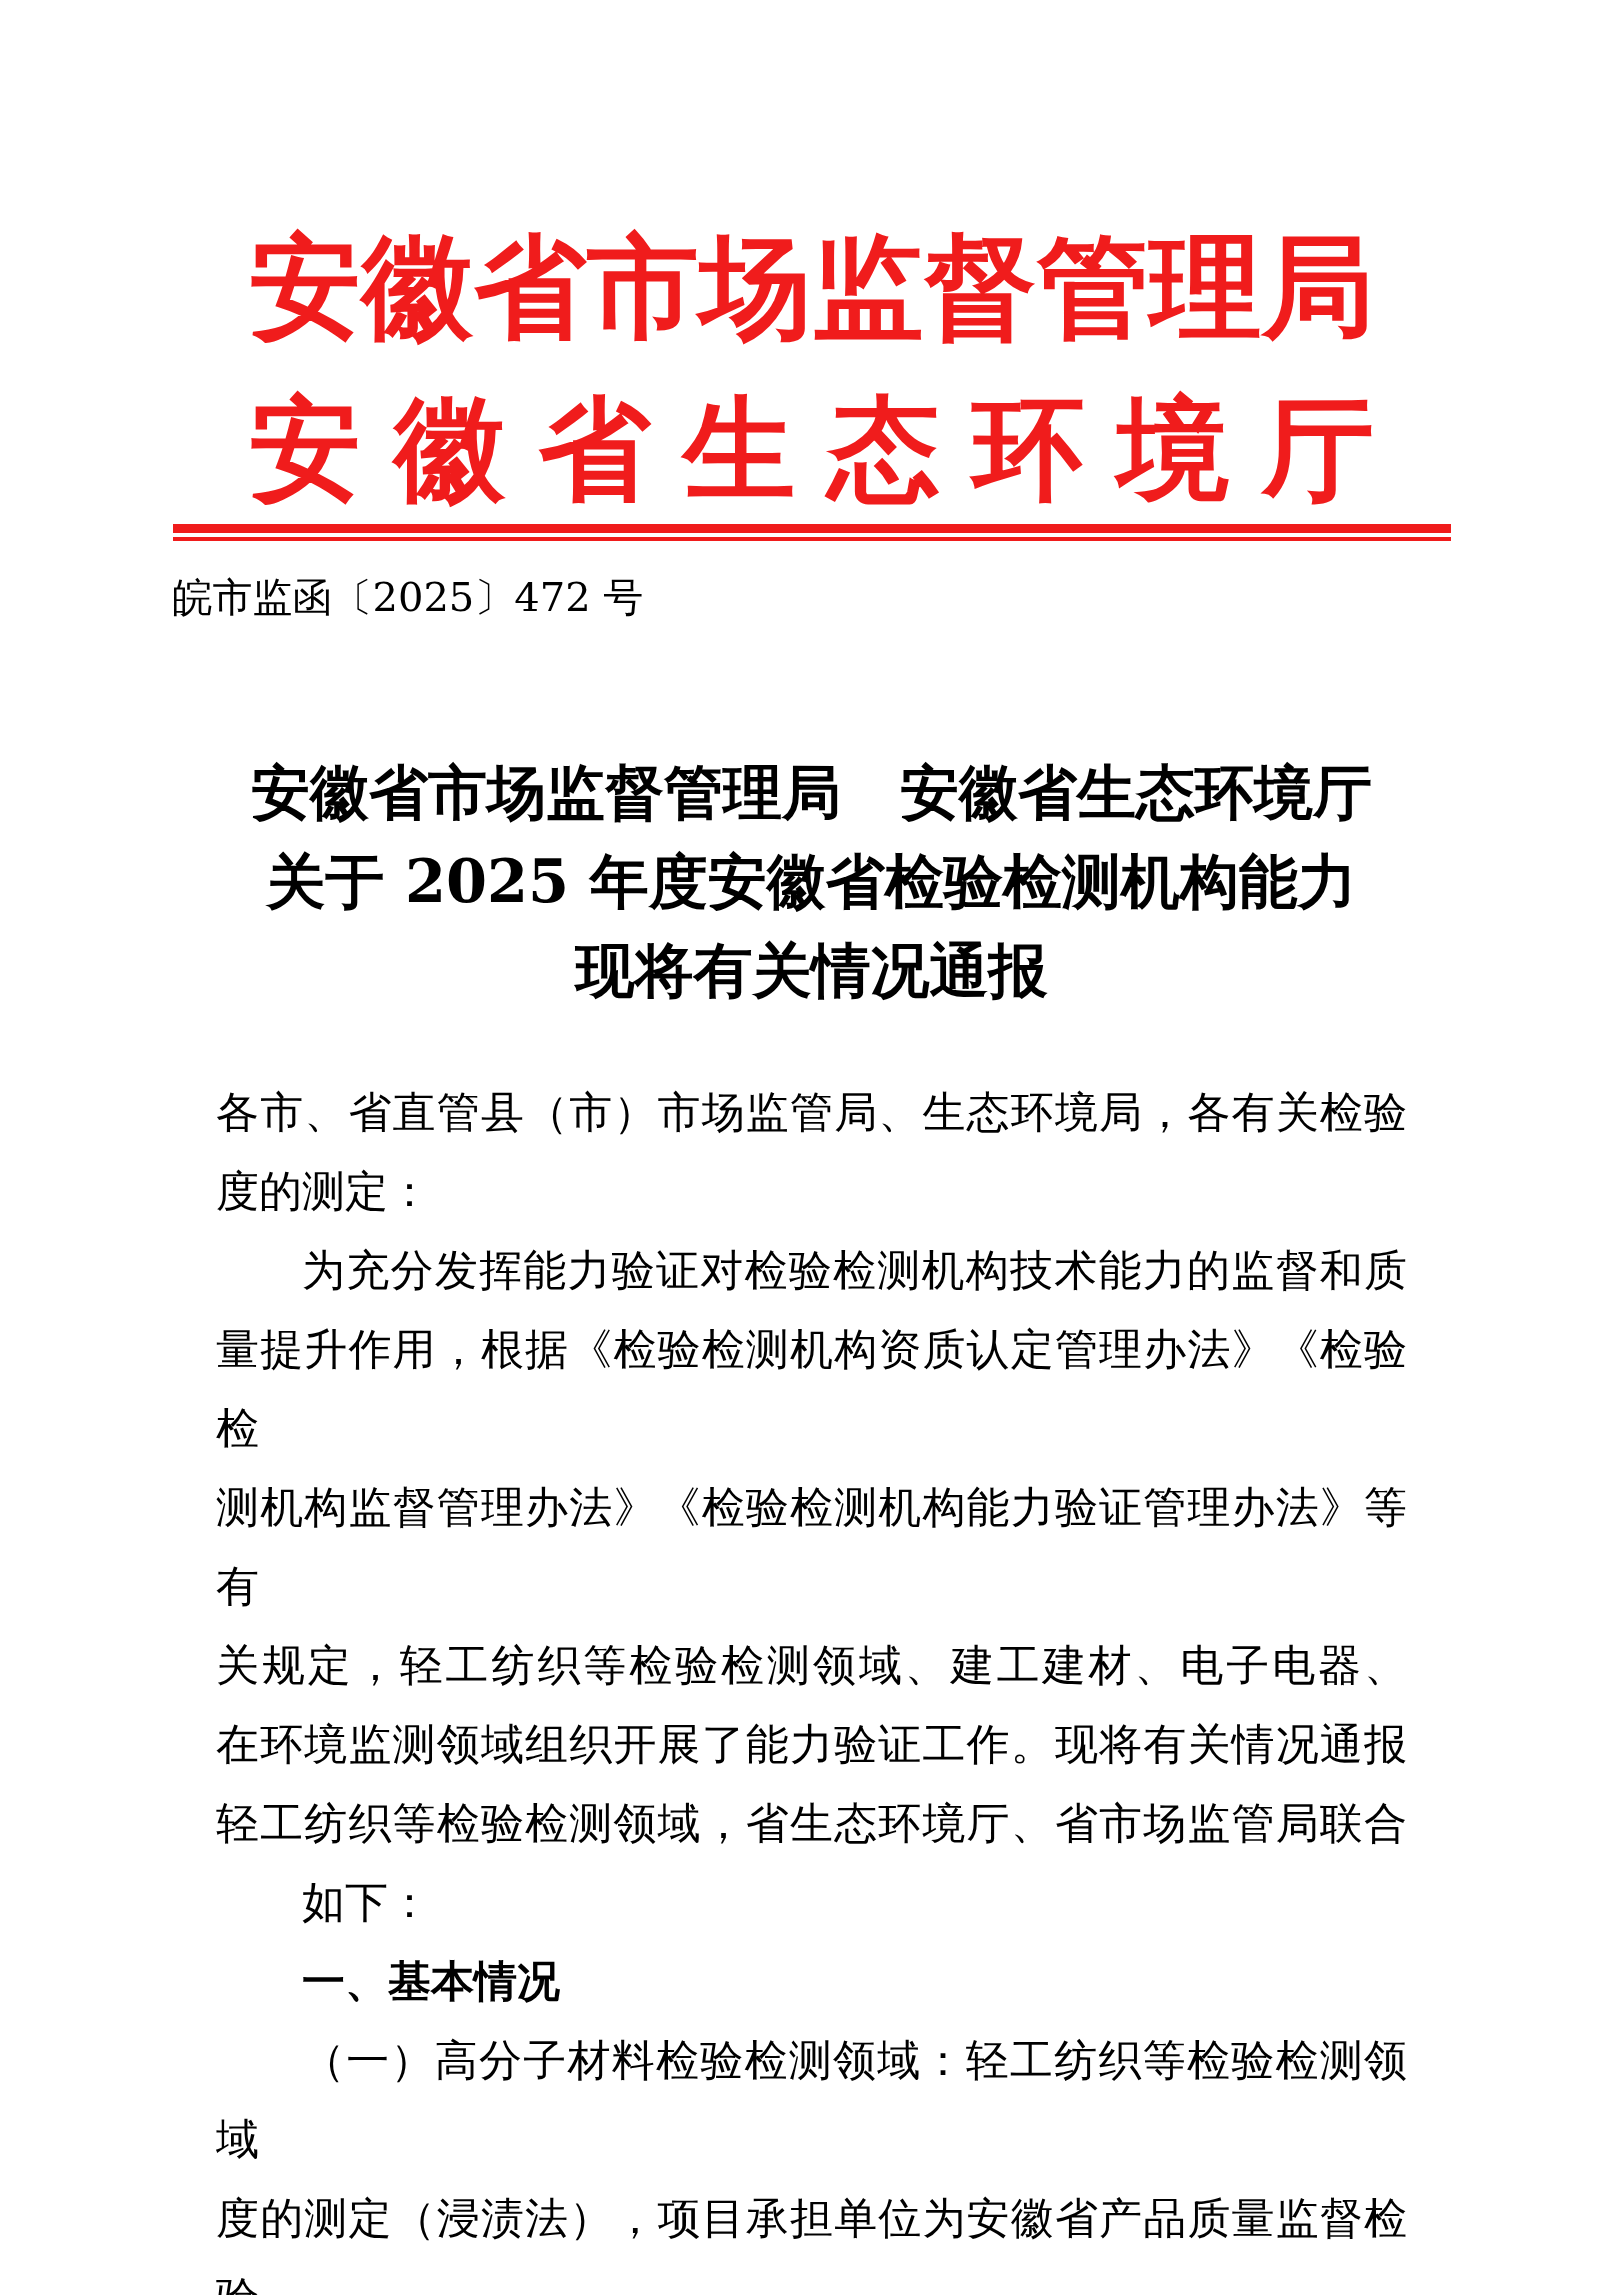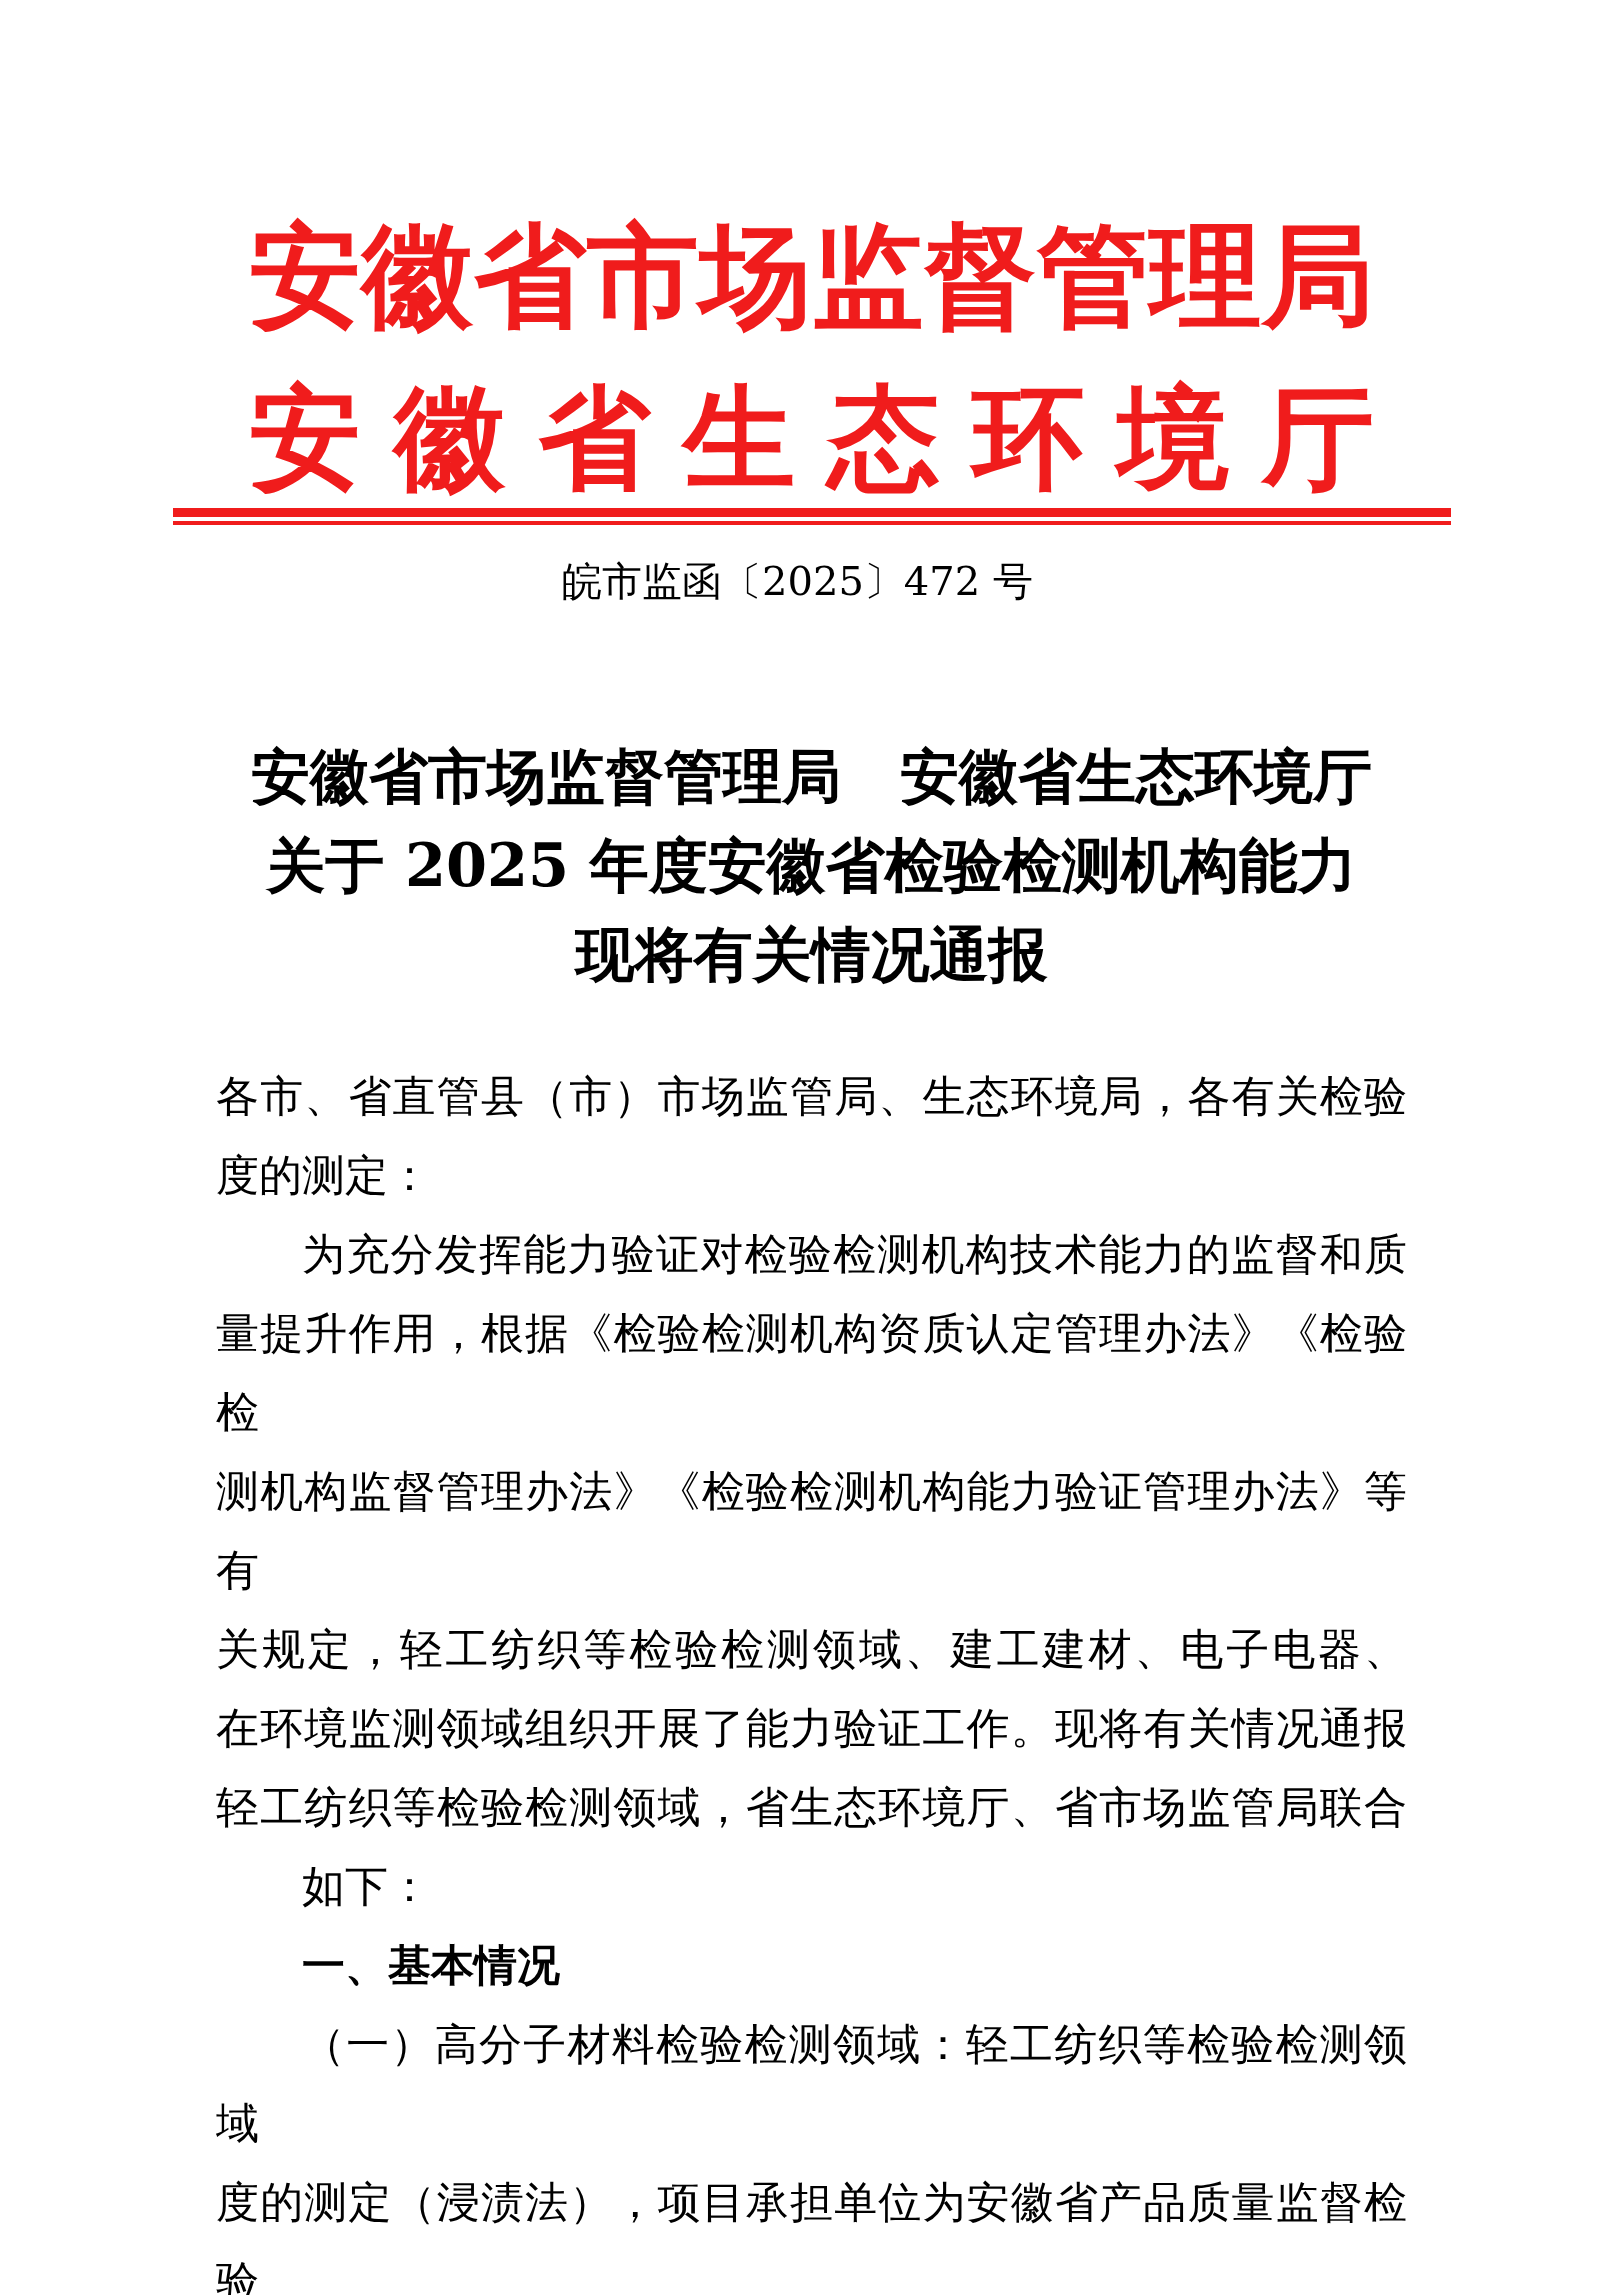--- a/index.html
+++ b/index.html
@@ -15,49 +15,49 @@
     overflow: hidden;
     color: #000000;
     font-family: "DejaVu Serif", serif;
   }
   
   .letterhead {
     padding-top: 215px;
   }
   .org {
     width: 1125px;
-    margin: 0 auto;
+    margin: 12px auto;
     font-size: 112px;
     line-height: 123px;
     font-weight: bold;
     color: var(--red, #f01c1c);
     text-align: justify;
     text-align-last: justify;
     white-space: nowrap;
-    font-family: Liberation Sans, sans-serif;
+    font-family: Liberation Serif, serif;
   }
   .org2 { margin-top: 39px; }
 
   .rule {
     width: 1278px;
     margin: 0 auto;
     background: var(--red, #f01c1c);
   }
   .rule-thick { height: 9.2px; }
   .rule-thin  { height: 4.1px; }
   .letterhead .rule-thick { margin-top: 7.7px; }
   .letterhead .rule-thin  { margin-top: 4.1px; }
 
   
   .doc-number {
     width: 1278px;
     box-sizing: border-box;
     margin: 31px auto 12px;
     padding-right: 28px;
-    text-align: center;
+    text-align: left;
     font-size: 40px;
     line-height: 51px;
     font-family: "DejaVu Serif", serif;
   }
 
   
   .doc-title {
     width: 1278px;
     margin: 125px auto 0;
     text-align: center;

